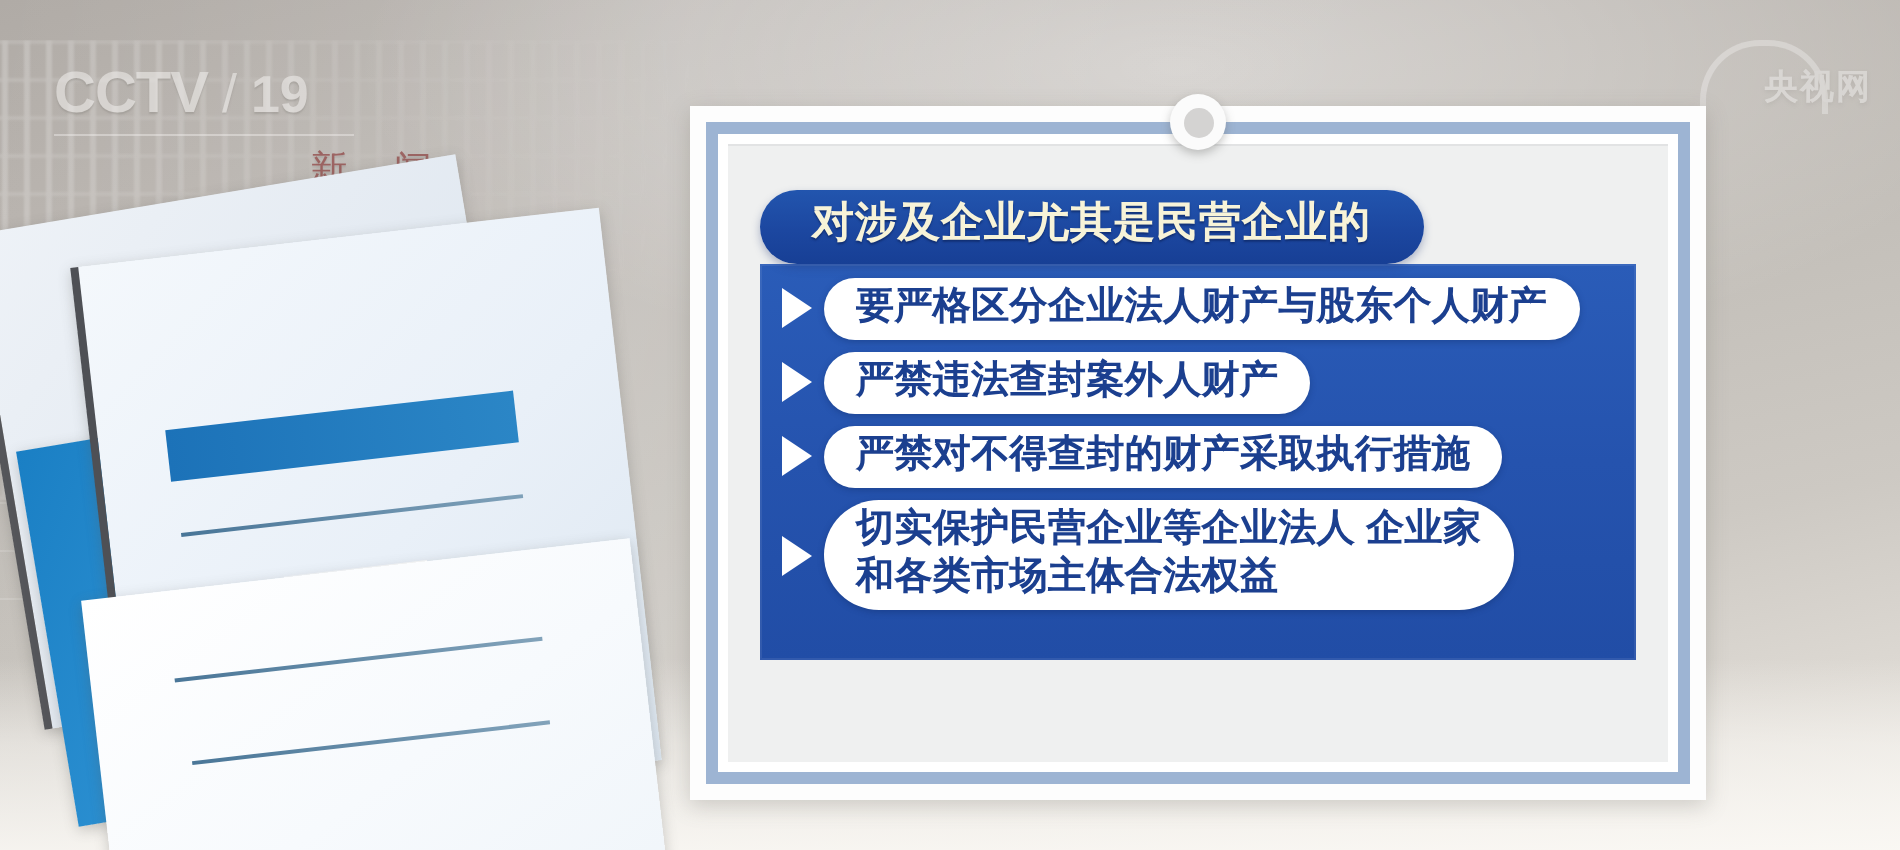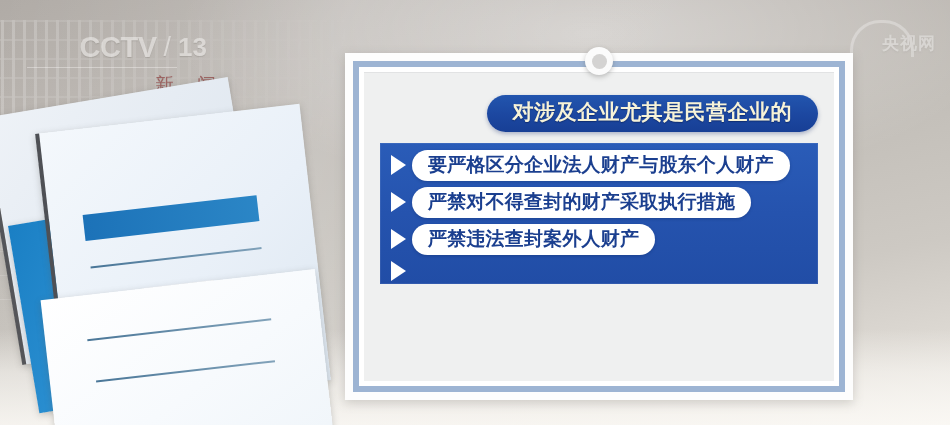--- a/index.html
+++ b/index.html
@@ -69,21 +69,20 @@
     position: absolute;
     left: 27px; top: 30px;
     width: 180px; height: 62px;
     opacity: 0.55;
   }
   .logo-row {
     display: flex;
     align-items: center;
     gap: 7px;
     height: 34px;
-    justify-content: flex-end;
   }
   .logo-cctv {
     font-size: 29px;
     font-weight: bold;
     letter-spacing: -0.5px;
     color: #f2f0ee;
     line-height: 1;
     text-shadow: 0 1px 1px rgba(120,116,112,0.55);
   }
   .logo-slash {
@@ -254,44 +253,43 @@
   }
   .pin-core {
     width: 15px; height: 15px;
     border-radius: 50%;
     background: #d4d3d2;
   }
 
   
   .title-row {
     display: flex;
-    justify-content: flex-end;
+    justify-content: flex-start;
     margin-top: 8px;
   }
   .title-pill {
     background: linear-gradient(180deg, #2255ae 0%, #1c47a0 55%, #173f95 100%);
     border-radius: 999px;
     padding: 5px 26px 7px 26px;
     box-shadow: 0 2px 4px rgba(40,60,120,0.35);
   }
   .title-text {
     font-size: 21px;
     font-weight: bold;
     color: #f7f3d8;
     letter-spacing: 0.5px;
     line-height: 1.18;
     white-space: nowrap;
     text-shadow: 0 1px 1px rgba(10,30,80,0.55);
   }
 
   
   .list-box {
-    margin-top: 11px;
     background: linear-gradient(180deg, #2a5cb8 0%, #2553ae 50%, #214da6 100%);
-    padding: 7px 6px 3px 6px;
+    padding: 7px 6px 25px 6px;
     box-shadow: inset 0 0 0 1px rgba(255,255,255,0.08);
   }
   .list-item {
     display: flex;
     align-items: center;
     margin-bottom: 6px;
   }
   .list-item:last-child { margin-bottom: 0; }
 
   .arrow-icon {
@@ -329,21 +327,21 @@
   <div class="bg-base"></div>
   <div class="bg-sheen"></div>
   <div class="bg-dots"></div>
   <div class="bg-streaks"></div>
   <div class="bg-floor"></div>
 
   <div class="logo-wrap">
     <div class="logo-row">
       <span class="logo-cctv">CCTV</span>
       <span class="logo-slash">/</span>
-      <span class="logo-13">13</span>
+      <span class="logo-13">19</span>
     </div>
     <div class="logo-rule"></div>
     <div class="logo-sub">新 闻</div>
   </div>
 
   <div class="watermark">
     <div class="wm-arc"></div>
     <span class="wm-cn">央视网</span>
   </div>
 
@@ -379,34 +377,38 @@
           <div class="list-item">
             <div class="arrow-icon"></div>
             <div class="pill">
               <div class="pill-text">要严格区分企业法人财产与股东个人财产</div>
             </div>
           </div>
 
           <div class="list-item">
             <div class="arrow-icon"></div>
             <div class="pill">
+              <div class="pill-text">严禁违法查封案外人财产</div>
+            </div>
+          </div>
+
+          <div class="list-item">
+            <div class="arrow-icon"></div>
+            <div class="pill">
               <div class="pill-text">严禁对不得查封的财产采取执行措施</div>
             </div>
           </div>
 
+
           <div class="list-item">
             <div class="arrow-icon"></div>
-            <div class="pill">
-              <div class="pill-text">严禁违法查封案外人财产</div>
+            <div class="pill two-line">
+              <div class="pill-text">切实保护民营企业等企业法人 企业家
+和各类市场主体合法权益</div>
             </div>
-          </div>
-
-
-          <div class="list-item">
-            <div class="arrow-icon"></div>
           </div>
 
         </div>
       </div>
     </div>
   </div>
 
 </div>
 
 </body></html>

